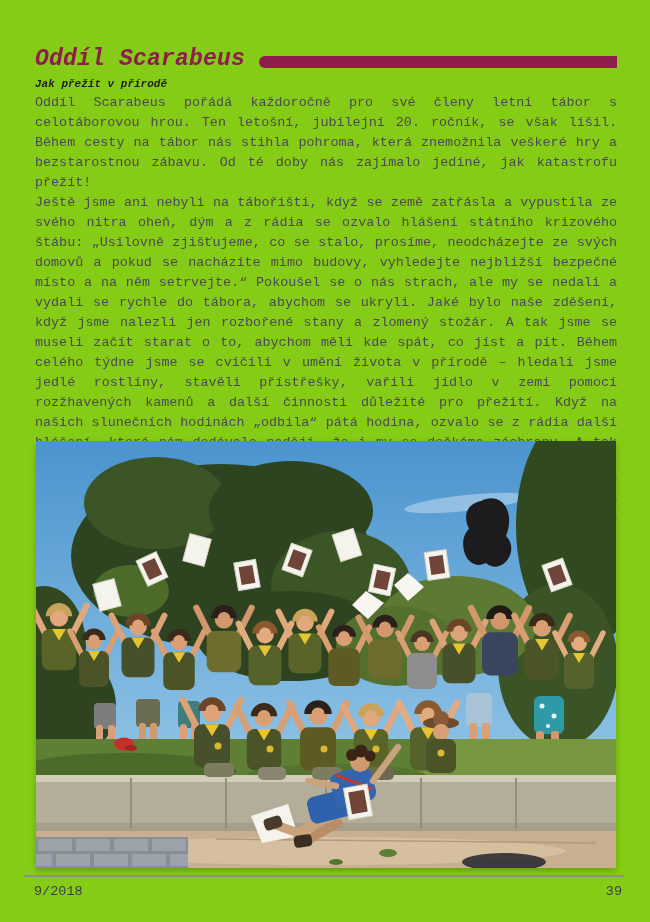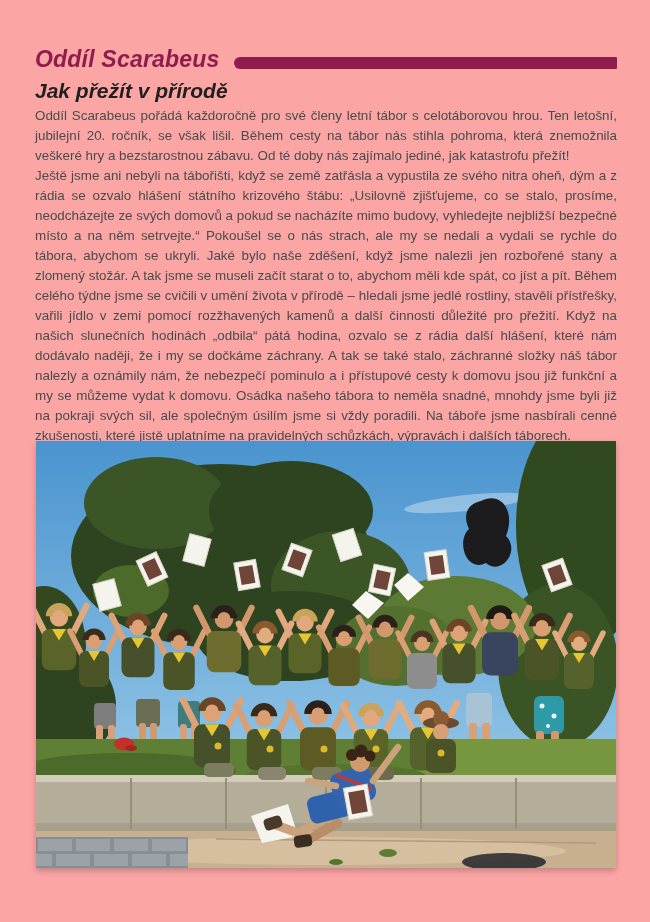--- a/index.html
+++ b/index.html
@@ -1,20 +1,20 @@
 <!DOCTYPE html>
 <html lang="cs" style="--accent: #8e1c4c;"><head>
 <meta charset="utf-8">
 <style>
   html,body{margin:0;padding:0;background:#ffffff;}
   .page{
     position:relative;
     width:650px;height:922px;
-    background:#fca5a5;
-    font-family:Liberation Sans, sans-serif;
+    background:#84cc16;
+    font-family:Liberation Mono, monospace;
     overflow:hidden;
   }
   
   .masthead{
     display:flex;align-items:center;
     padding:46px 33px 0 35px;
   }
   .masthead h1{
     margin:0;
     font-size:23px;
@@ -32,21 +32,21 @@
     background:var(--accent,#8e1c4c);
     border-radius:6px 1px 1px 6px;
   }
   
   .article{
     margin:6px 33px 0 35px;
     color:#4b4b4b;
   }
   .article h2{
     margin:2px 0 3px 0;
-    font-size:21px;
+    font-size:11px;
     font-style:italic;
     font-weight:bold;
     color:#1f1f1f;
   }
   .article p{
     margin:0;
     font-size:13.4px;
     line-height:20px;
     text-align:justify;
     hyphens:auto;
@@ -294,14 +294,18 @@
         <path d="M337,340 L362,306" stroke="#caa27c" stroke-width="6.5" stroke-linecap="round" fill="none"></path>
         <path d="M300,345 L272,340" stroke="#caa27c" stroke-width="6.5" stroke-linecap="round" fill="none"></path>
         <circle cx="324" cy="321" r="10" fill="#cf9b6e"></circle>
         <circle cx="316" cy="314" r="6" fill="#3a2416"></circle>
         <circle cx="325" cy="310" r="6.5" fill="#3a2416"></circle>
         <circle cx="334" cy="315" r="5.5" fill="#3a2416"></circle>
       </g>
     </svg>
   </figure>
 
+  <footer class="pagefoot">
+    <span class="issue">9/2018</span>
+    <span class="pageno">39</span>
+  </footer>
 
 </div>
 
 </body></html>

